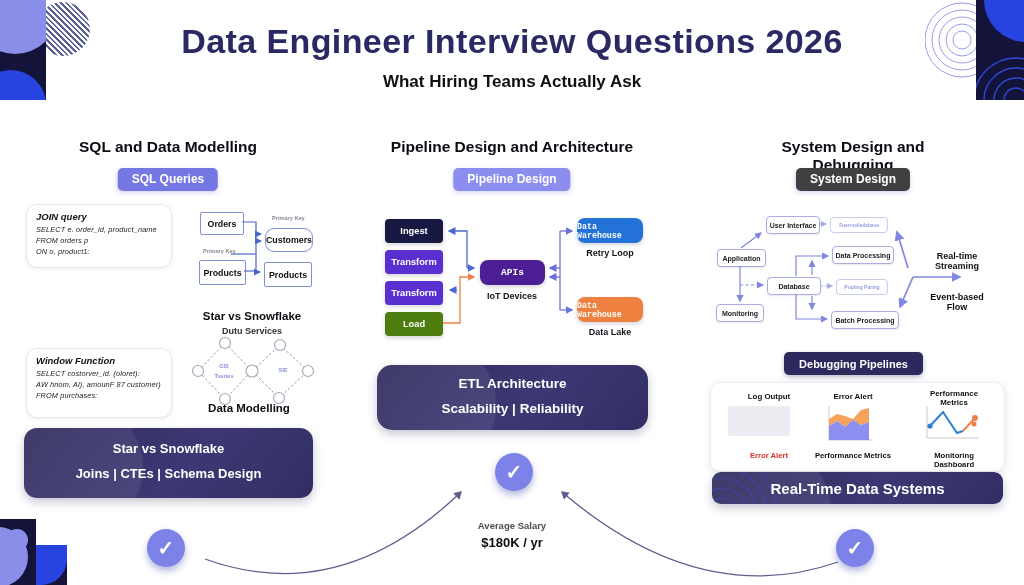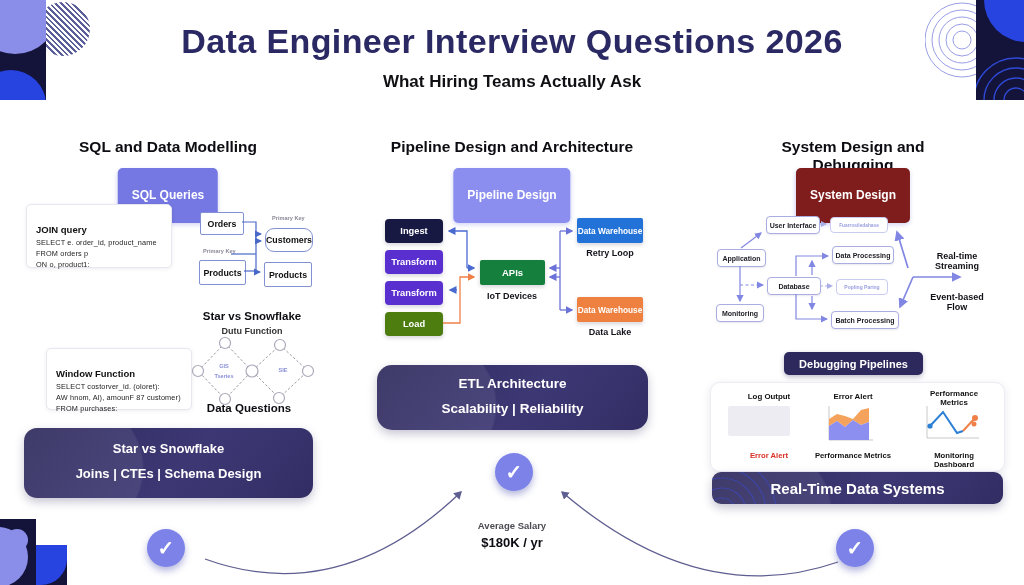--- a/index.html
+++ b/index.html
@@ -8,43 +8,43 @@
   .abs{position:absolute;}
   .ctr{text-align:center;transform:translateX(-50%);}
   
   .main-title{left:0;right:0;top:22px;text-align:center;font-size:34px;font-weight:800;color:#2b2963;letter-spacing:.4px;}
   .sub-title{left:0;right:0;top:72px;text-align:center;font-size:17px;font-weight:700;color:#101014;}
   
   .dec-navy{background:#14143a;}
   .hatch{background:repeating-linear-gradient(45deg,#ffffff 0 2px,#5a5f9a 2px 4px);border-radius:50%;}
   
   .col-head{top:138px;font-size:15.5px;font-weight:800;color:#0c0c12;}
-  .badge{top:168px;height:23px;line-height:23px;padding:16px 14px;border-radius:5px;color:#fff;
+  .badge{top:168px;height:23px;line-height:23px;padding:0 14px;border-radius:5px;color:#fff;
          font-size:12px;font-weight:700;box-shadow:0 2px 4px rgba(90,95,220,.25);}
   
-  .card{left:26px;width:146px;background:#fff;border:1px solid #e7e7ef;border-radius:5px;
-        box-shadow:0 1px 4px rgba(20,20,60,.07);box-sizing:border-box;padding:19px 9px;}
+  .card{left:26px;width:146px;background:#fff;border:1px solid #e7e7ef;border-radius:11px;
+        box-shadow:0 1px 4px rgba(20,20,60,.07);box-sizing:border-box;padding:6px 9px;font-style:italic;}
   .card h4{margin:0 0 3px 0;font-size:9.5px;font-weight:800;color:#111;}
   .card .ln{font-size:7.3px;line-height:1.5;color:#222;letter-spacing:.15px;white-space:nowrap;}
   
   .erbox{background:#fff;border:1.3px solid #8191d2;border-radius:2px;display:flex;align-items:center;
          justify-content:center;font-size:8.8px;font-weight:600;color:#111;}
   .pk{font-size:5.6px;color:#8a8a98;font-weight:600;}
   .tinylbl{font-size:5.6px;color:#8a8fd8;font-weight:600;}
   
   .navybox{background:linear-gradient(130deg,#2e2a5c 0%,#3d3874 55%,#322e64 100%);border-radius:13px;
            color:#fff;box-shadow:0 4px 10px rgba(30,28,80,.25);overflow:hidden;}
   .navybox:before{content:"";position:absolute;left:-30px;top:-40px;width:160px;height:160px;border-radius:50%;
            background:radial-gradient(circle,rgba(255,255,255,.08) 0 60%,transparent 62%);}
   .navyline{left:0;right:0;text-align:center;font-weight:700;font-size:13px;}
   
   .stage{left:385px;width:58px;height:24px;border-radius:4px;color:#fff;font-size:9.3px;font-weight:600;
          display:flex;align-items:center;justify-content:center;box-shadow:0 2px 4px rgba(20,20,60,.18);}
-  .hubbox{display:flex;align-items:center;justify-content:center;color:#fff;font-weight:600;border-radius:2px;
-          box-shadow:0 2px 4px rgba(20,20,60,.18);}
+  .hubbox{display:flex;align-items:center;justify-content:center;color:#fff;font-weight:600;border-radius:8px;
+          box-shadow:0 2px 4px rgba(20,20,60,.18);font-family:Liberation Mono, monospace;}
   .cap{font-size:9px;font-weight:700;color:#14141c;}
   
   .sysbox{background:#fff;border:1px solid #a9ade2;border-radius:4px;display:flex;align-items:center;
           justify-content:center;font-size:7px;font-weight:600;color:#1c1c24;box-shadow:0 1px 2px rgba(40,40,90,.10);}
   .sysfaint{background:#fff;border:1px solid #c9cbf0;border-radius:4px;display:flex;align-items:center;
           justify-content:center;font-size:4.8px;font-weight:600;color:#9aa0e0;}
   .syslbl{font-size:9px;font-weight:800;color:#101016;}
   
   .panels{left:710px;top:382px;width:293px;height:88px;background:#fff;border:1px solid #ececf4;
           border-radius:10px;box-shadow:0 2px 8px rgba(30,30,80,.10);}
@@ -102,81 +102,81 @@
 
   <div class="abs col-head ctr" style="left:168px;">SQL and Data Modelling</div>
   <div class="abs badge ctr" style="left:168px;background:#7577e2;">SQL Queries</div>
 
   <div class="abs card" style="top:204px;height:64px;">
     <h4>JOIN query</h4>
     <div class="ln">SELECT e. order_id, product_name</div>
     <div class="ln">FROM orders p</div>
     <div class="ln">ON o, product1:</div>
   </div>
-  <div class="abs card" style="top:348px;height:62px;margin-left:20px;">
+  <div class="abs card" style="top:348px;height:70px;">
     <h4>Window Function</h4>
     <div class="ln">SELECT costorver_id. (oloret):</div>
     <div class="ln">AW hnom, Al), amounF 87 customer)</div>
     <div class="ln">FROM purchases:</div>
   </div>
 
   <div class="abs erbox" style="left:200px;top:212px;width:42px;height:21px;">Orders</div>
   <div class="abs erbox" style="left:265px;top:228px;width:46px;height:22px;border-radius:9px;">Customers</div>
   <div class="abs erbox" style="left:199px;top:260px;width:45px;height:23px;">Products</div>
   <div class="abs erbox" style="left:264px;top:262px;width:46px;height:23px;">Products</div>
   <div class="abs pk" style="left:272px;top:215px;">Primary Key</div>
   <div class="abs pk" style="left:203px;top:248px;">Primary Key</div>
 
   <div class="abs ctr" style="left:252px;top:310px;font-size:11.5px;font-weight:800;color:#0c0c12;">Star vs Snowflake</div>
-  <div class="abs ctr" style="left:252px;top:326px;font-size:9px;font-weight:600;color:#333;">Dutu Function</div>
+  <div class="abs ctr" style="left:252px;top:326px;font-size:9px;font-weight:600;color:#333;">Dutu Services</div>
 
   <div class="abs ctr tinylbl" style="left:224px;top:363px;">GIS</div>
   <div class="abs ctr tinylbl" style="left:224px;top:373px;">Tseries</div>
   <div class="abs ctr tinylbl" style="left:283px;top:367px;">SIE</div>
-  <div class="abs ctr" style="left:249px;top:402px;font-size:11.5px;font-weight:800;color:#0c0c12;">Data Questions</div>
+  <div class="abs ctr" style="left:249px;top:402px;font-size:11.5px;font-weight:800;color:#0c0c12;">Data Modelling</div>
 
   <div class="abs navybox" style="left:24px;top:428px;width:289px;height:70px;">
     <div class="abs navyline" style="top:13px;">Star vs Snowflake</div>
     <div class="abs navyline" style="top:38px;">Joins | CTEs | Schema Design</div>
   </div>
 
   <div class="abs check" style="left:147px;top:529px;">
       <span>✓</span>
     </div>
 
   <div class="abs badge ctr" style="left:512px;background:#8b8eee;">Pipeline Design</div>
   <div class="abs col-head ctr" style="left:512px;">Pipeline Design and Architecture</div>
 
   <div class="abs stage" style="top:219px;background:#171943;">Ingest</div>
   <div class="abs stage" style="top:250px;background:#5a2fd0;">Transform</div>
   <div class="abs stage" style="top:281px;background:#5a2fd0;">Transform</div>
   <div class="abs stage" style="top:312px;background:#4d7c0f;text-align:right;">Load</div>
 
-  <div class="abs hubbox" style="left:480px;top:260px;width:65px;height:25px;background:#15803d;font-size:9.5px;">APIs</div>
+  <div class="abs hubbox" style="left:480px;top:260px;width:65px;height:25px;background:#4c1d95;font-size:9.5px;">APIs</div>
   <div class="abs cap ctr" style="left:512px;top:291px;">IoT Devices</div>
 
   <div class="abs hubbox" style="left:577px;top:218px;width:66px;height:25px;background:#2272d8;font-size:8.3px;">Data Warehouse</div>
   <div class="abs cap ctr" style="left:610px;top:248px;">Retry Loop</div>
   <div class="abs hubbox" style="left:577px;top:297px;width:66px;height:25px;background:#ee813f;font-size:8.3px;">Data Warehouse</div>
   <div class="abs cap ctr" style="left:610px;top:327px;">Data Lake</div>
 
   <div class="abs navybox" style="left:377px;top:365px;width:271px;height:65px;border-radius:15px;">
     <div class="abs navyline" style="top:11px;font-size:13.5px;">ETL Architecture</div>
     <div class="abs navyline" style="top:36px;font-size:13.5px;">Scalability | Reliability</div>
   </div>
 
   <div class="abs check" style="left:495px;top:453px;">
       <span>✓</span>
     </div>
 
   <div class="abs ctr" style="left:512px;top:520px;font-size:9.5px;font-weight:600;color:#4a4a52;">Average Salary</div>
   <div class="abs ctr" style="left:512px;top:535px;font-size:13px;font-weight:800;color:#0c0c12;">$180K / yr</div>
 
   <div class="abs col-head ctr" style="left:853px;">System Design and Debugging</div>
-  <div class="abs badge ctr" style="left:853px;background:#7f1d1d;">System Design</div>
+  <div class="abs badge ctr" style="left:853px;background:#404040;">System Design</div>
 
   <div class="abs sysbox" style="left:766px;top:216px;width:52px;height:16px;">User Interface</div>
   <div class="abs sysfaint" style="left:830px;top:217px;width:56px;height:14px;">Fuarrosiledahase</div>
   <div class="abs sysbox" style="left:717px;top:249px;width:47px;height:16px;">Application</div>
   <div class="abs sysbox" style="left:832px;top:246px;width:60px;height:16px;">Data Processing</div>
   <div class="abs sysbox" style="left:767px;top:277px;width:52px;height:16px;">Database</div>
   <div class="abs sysfaint" style="left:836px;top:279px;width:50px;height:14px;font-size:5px;">Popling Paring</div>
   <div class="abs sysbox" style="left:716px;top:304px;width:46px;height:16px;">Monitoring</div>
   <div class="abs sysbox" style="left:831px;top:311px;width:66px;height:16px;">Batch Processing</div>
 

